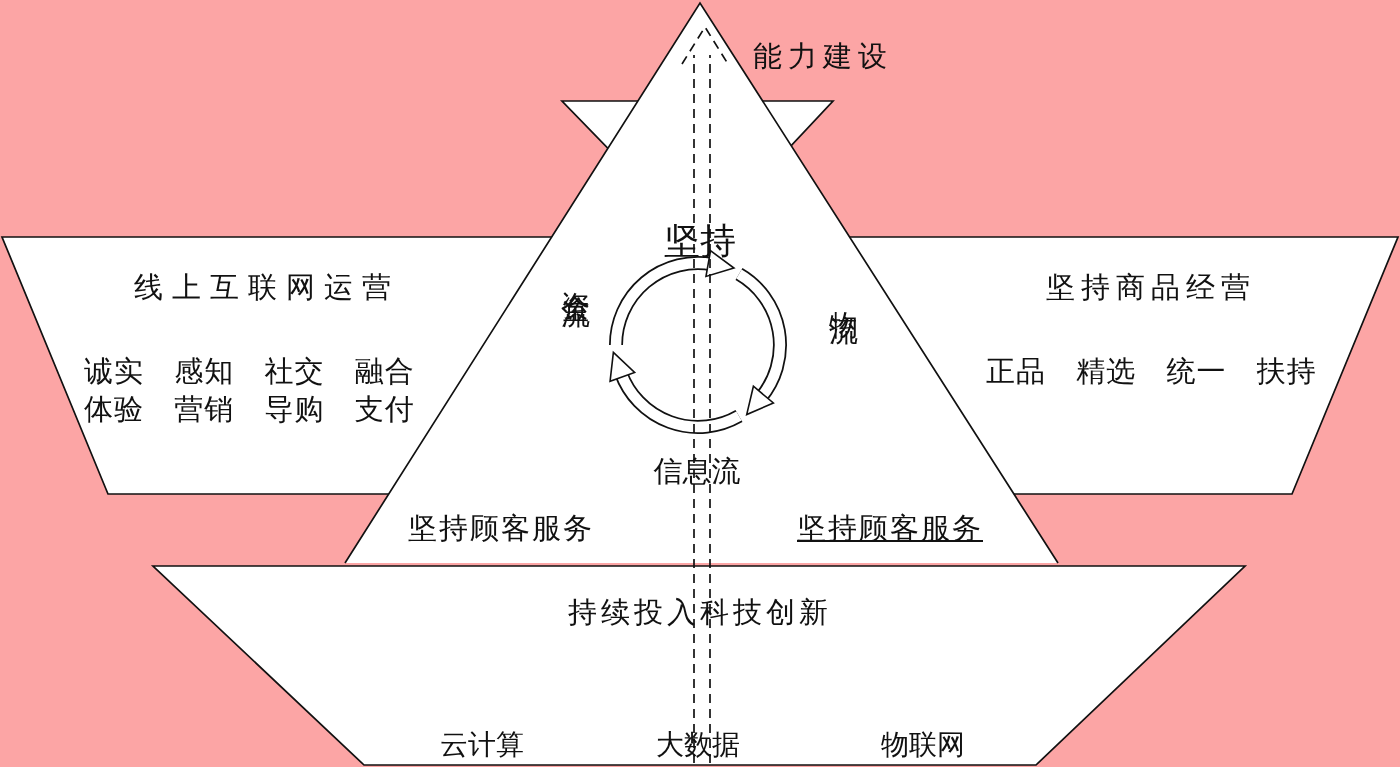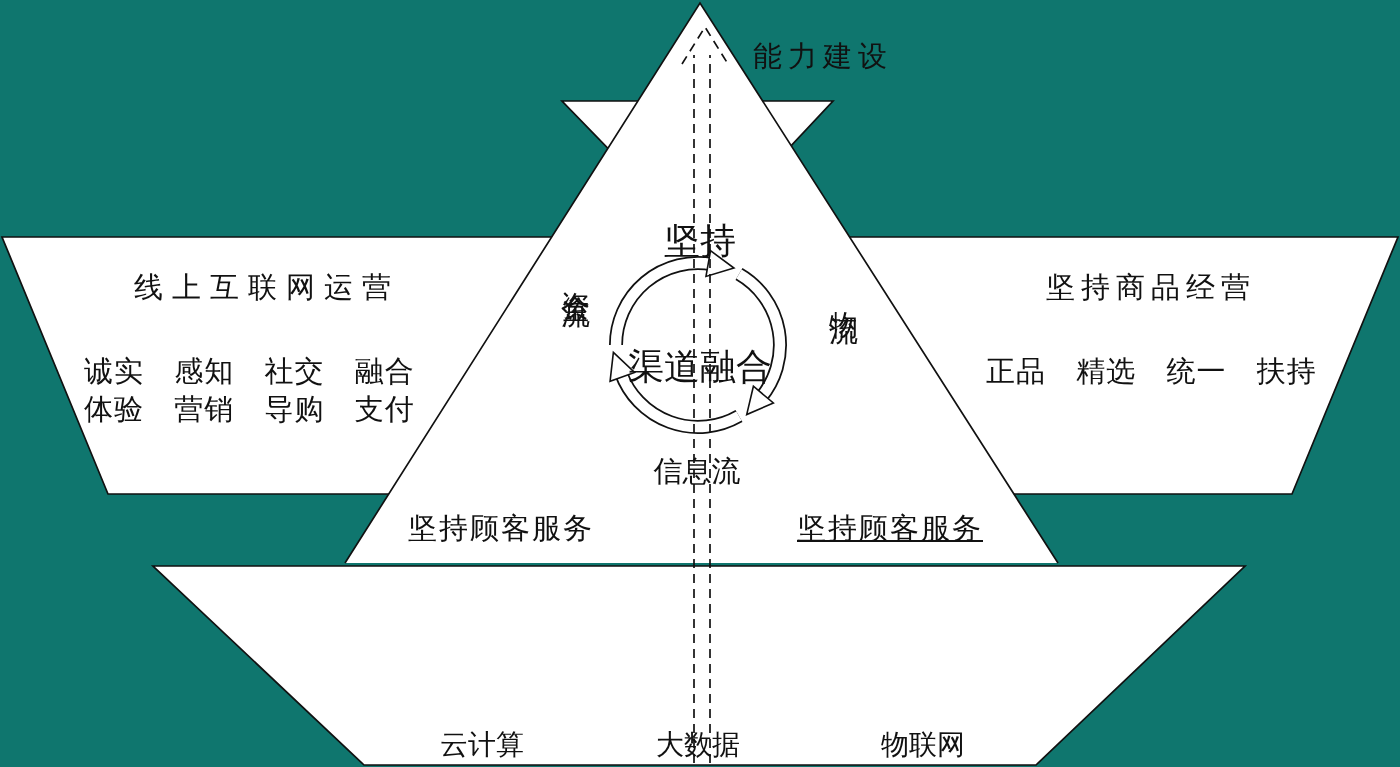--- a/index.html
+++ b/index.html
@@ -1,19 +1,19 @@
 <!DOCTYPE html>
 <html><head>
 <meta charset="utf-8">
 <style>
   html,body{margin:0;padding:0;background:#ffffff;}
   #stage{
     position:relative;
     width:1400px;height:767px;
-    background:#0f766e;
+    background:#fca5a5;
     font-family:"DejaVu Serif","Liberation Serif",serif;
     color:#111111;
     overflow:hidden;
   }
   #shapes{position:absolute;left:0;top:0;}
   .lbl{position:absolute;white-space:pre;color:#111;}
   .c{text-align:center;}
   .t29{font-size:29px;}
   .title-sp{letter-spacing:9px;font-size:29px;}
   .title-sp2{letter-spacing:6px;font-size:29px;}
@@ -64,37 +64,37 @@
       <line x1="694" y1="763" x2="694" y2="55"></line>
       <line x1="710" y1="763" x2="710" y2="55"></line>
       <path d="M 682,64 L 705,27 L 728,64"></path>
     </g>
   </svg>
 
   <div class="lbl t29" style="left:753px;top:37px;letter-spacing:6px;">能力建设</div>
 
   <div class="lbl c twoline" style="left:590px;top:136px;width:220px;font-size:36px;">
     <div>坚持</div>
-    <div>渠道融合</div>
   </div>
 
   <div class="lbl vert" style="left:556px;top:268px;">资金流</div>
   <div class="lbl vert" style="left:824px;top:288px;">物流</div>
   <div class="lbl title-sp" style="left:134px;top:268px;">线上互联网运营</div>
 
   <div class="lbl c t29" style="left:627px;top:452px;width:140px;">信息流</div>
   <div class="lbl row-sp" style="left:84px;top:390px;">体验 营销 导购 支付</div>
   <div class="lbl row-sp" style="left:84px;top:352px;">诚实 感知 社交 融合</div>
 
   <div class="lbl title-sp2" style="left:1046px;top:268px;">坚持商品经营</div>
   <div class="lbl row-sp" style="left:986px;top:352px;">正品 精选 统一 扶持</div>
 
   <div class="lbl t29" style="left:408px;top:509px;letter-spacing:2px;">坚持顾客服务</div>
   <div class="lbl t29" style="left:797px;top:509px;letter-spacing:2px;text-decoration:underline;">坚持顾客服务</div>
 
+  <div class="lbl c" style="left:550px;top:593px;width:300px;font-size:29px;letter-spacing:4px;">持续投入科技创新</div>
 
   <div class="lbl c col3" style="left:397px;top:652px;">
     <div>云计算</div>
     
   </div>
   <div class="lbl c col3" style="left:613px;top:652px;">
     <div>大数据</div>
     
   </div>
   <div class="lbl c col3" style="left:838px;top:652px;">

